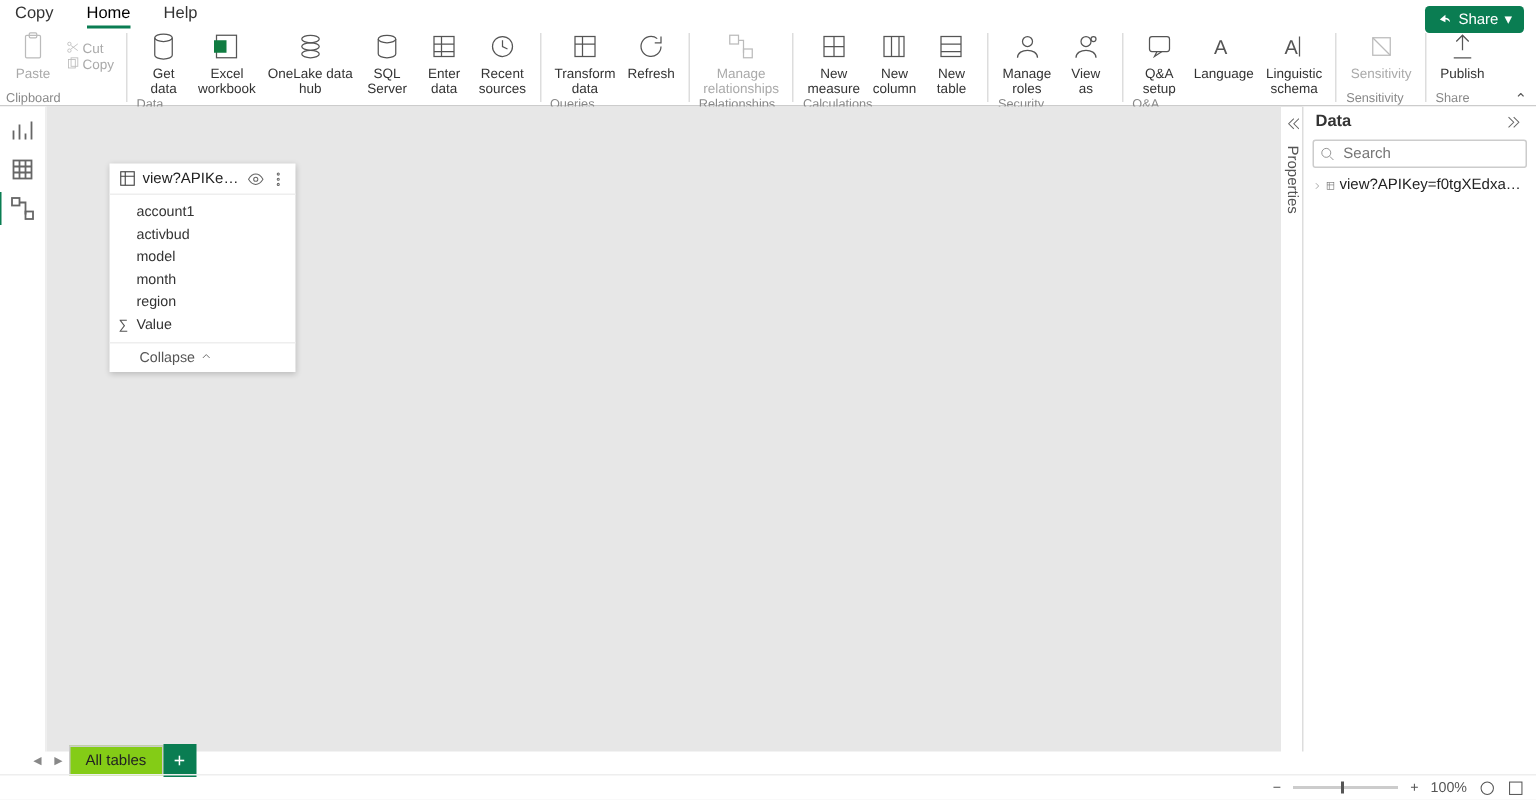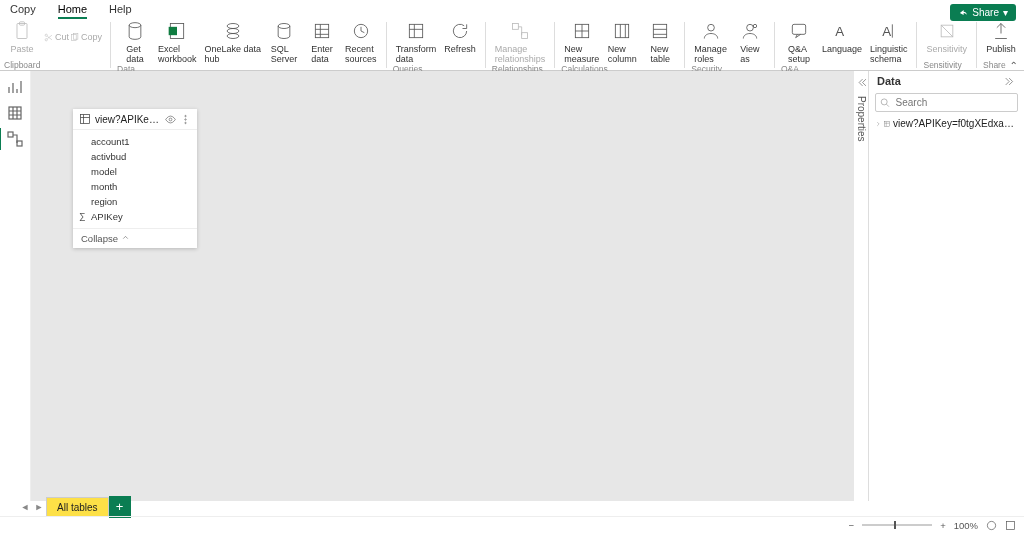--- a/index.html
+++ b/index.html
@@ -17,25 +17,25 @@
   .share-btn svg{width:10px;height:10px;fill:#fff;}
   
   .ribbon { height:50px; display:flex; border-bottom:1px solid #ccc; padding-top:2px;}
   .ribbon-group { display:flex; flex-direction:column; align-items:stretch; padding:0 4px;}
   .ribbon-items { display:flex; gap:2px;}
   .ribbon-btn { display:flex; flex-direction:column; align-items:center; justify-content:flex-start;
     width:auto; min-width:30px; padding:0 3px; cursor:pointer;}
   .ribbon-btn .ic { width:22px; height:22px; display:flex; align-items:center; justify-content:center; margin-bottom:2px;}
   .ribbon-btn .ic svg{ width:20px; height:20px; stroke:#555; fill:none; stroke-width:1;}
   .ribbon-btn.dis .ic svg{ stroke:#bbb;}
-  .ribbon-btn .lbl { font-size:9px; text-align:left; line-height:10px; color:#333;}
+  .ribbon-btn .lbl { font-size:9px; text-align:center; line-height:10px; color:#333;}
   .ribbon-btn.dis .lbl { color:#aaa;}
   .ribbon-group .glabel{ font-size:8.5px; color:#888; margin-top:auto;}
   .ribbon-sep { width:1px; background:#ddd; margin:2px 2px;}
-  .mini-stack { display:flex; flex-direction:row; font-size:9px; color:#aaa; justify-content:center; gap:1px; padding:0 2px;}
+  .mini-stack { display:flex; flex-direction:column; font-size:9px; color:#aaa; justify-content:center; gap:1px; padding:0 2px;}
   .mini-stack span{ display:flex; align-items:center; gap:2px;}
   .mini-stack svg{width:9px;height:9px;stroke:#bbb;fill:none;}
   .collapse-ribbon{position:absolute; right:6px; top:60px; font-size:10px; color:#555; cursor:pointer;}
   
   .body { display:flex; height:430px; }
   .leftrail { width:30px; background:#fff; display:flex; flex-direction:column; align-items:center; padding-top:8px; gap:10px; border-right:1px solid #eee;}
   .leftrail .railbtn{ width:16px; height:16px; cursor:pointer;}
   .leftrail .railbtn svg{ width:16px; height:16px; stroke:#666; fill:none; stroke-width:1.2;}
   .leftrail .railbtn.sel{ position:relative;}
   .leftrail .railbtn.sel::before{ content:""; position:absolute; left:-9px; top:-3px; bottom:-3px; width:3px; background:#0a7d52;}
@@ -45,40 +45,40 @@
     box-shadow:0 1px 4px rgba(0,0,0,.2); font-size:10px;}
   .tablecard-hd { display:flex; align-items:center; gap:4px; padding:4px 6px; border-bottom:1px solid #eee;}
   .tablecard-hd .ticon{width:12px;height:12px;}
   .tablecard-hd .ticon svg{width:12px;height:12px;stroke:#444;fill:none;}
   .tablecard-hd .tname{ flex:1; overflow:hidden; white-space:nowrap; text-overflow:ellipsis; font-size:10px;}
   .tablecard-hd .eye, .tablecard-hd .dots{ width:11px; height:11px; cursor:pointer;}
   .tablecard-hd svg{stroke:#666; fill:none; stroke-width:1;}
   .tablecard-body{ padding:4px 0;}
   .field{ display:flex; align-items:center; gap:4px; padding:2px 8px 2px 18px; font-size:9.5px; color:#333;}
   .field-row{position:relative;}
-  .tablecard-ft{ display:flex; align-items:flex-start; gap:3px; padding:4px 8px; border-top:1px solid #eee; font-size:9.5px; color:#555; cursor:pointer;}
+  .tablecard-ft{ display:flex; align-items:flex-start; gap:3px; padding:4px 20px; border-top:1px solid #eee; font-size:9.5px; color:#555; cursor:pointer;}
   .tablecard-ft svg{width:9px;height:9px;stroke:#555;fill:none;}
   
   .rightpane{ width:155px; border-left:1px solid #ddd; display:flex; flex-direction:column; background:#fff;}
   .rightpane-hd{ display:flex; align-items:center; padding:4px 8px; font-size:11px; font-weight:600; color:#333; justify-content:space-between;}
   .rightpane-hd svg{width:11px;height:11px;stroke:#666;fill:none;cursor:pointer;}
   .search{ margin:2px 6px; border:1px solid #ccc; border-radius:2px; display:flex; align-items:center; padding:2px 4px; gap:4px;}
   .search svg{width:11px;height:11px;stroke:#888;fill:none;}
   .search input{ border:none; outline:none; font-size:10px; width:100%;}
   .datatree{ padding:4px 6px; font-size:10px;}
   .treeitem{ display:flex; align-items:center; gap:3px; white-space:nowrap; overflow:hidden; text-overflow:ellipsis; cursor:pointer;}
   .treeitem svg{width:10px;height:10px;stroke:#666;fill:none;}
   .treeitem span{ overflow:hidden; text-overflow:ellipsis;}
   .side-collapse{ width:14px; display:flex; align-items:flex-start; justify-content:center; padding-top:6px;}
   .side-collapse svg{width:11px;height:11px; stroke:#666; fill:none; cursor:pointer;}
   .proplabel{ writing-mode:vertical-rl; font-size:10px; color:#555; padding:6px 1px; text-align:center;}
   
   .footer-tabs{ position:absolute; left:18px; bottom:16px; display:flex; align-items:center; height:21px;}
   .footer-tabs .arrow{ width:14px; text-align:center; color:#888; font-size:9px; cursor:pointer;}
-  .footer-tabs .tabitem{ background:#fde047; border:1px solid #ccc; border-bottom:none; padding:4px 10px; font-size:10px; cursor:pointer;}
+  .footer-tabs .tabitem{ background:#84cc16; border:1px solid #ccc; border-bottom:none; padding:4px 10px; font-size:10px; cursor:pointer;}
   .footer-tabs .addtab{ width:22px; height:22px; background:#0a7d52; color:#fff; display:flex; align-items:center; justify-content:center; font-size:13px; cursor:pointer;}
   
   .status{ position:absolute; bottom:0; left:0; right:0; height:16px;
     display:flex; align-items:center; justify-content:flex-end; gap:8px; padding:0 8px; font-size:9.5px; color:#555; border-top:1px solid #eee;}
   .status .slider{ width:70px; height:2px; background:#ccc; position:relative;}
   .status .slider .thumb{ position:absolute; left:32px; top:-3px; width:2px; height:8px; background:#555;}
   .status svg{width:11px;height:11px;stroke:#555;fill:none;cursor:pointer;}
 </style>
 </head>
 <body>
@@ -405,21 +405,21 @@
             <div class="field">model</div>
           </div>
         <div class="field-row">
             <div class="field">month</div>
           </div>
         <div class="field-row">
             <div class="field">region</div>
           </div>
         <div class="field-row">
           <span class="sig" style="position:absolute;left:6px;top:2px;font-size:9px;color:#555;">∑</span>
-          <div class="field">APIKey</div>
+          <div class="field">Value</div>
         </div>
       </div>
       <div class="tablecard-ft">
         <span>Collapse</span>
         <svg viewBox="0 0 16 16">
             <path d="M4 10l4-4 4 4"></path>
           </svg>
       </div>
     </div>
   </div>

